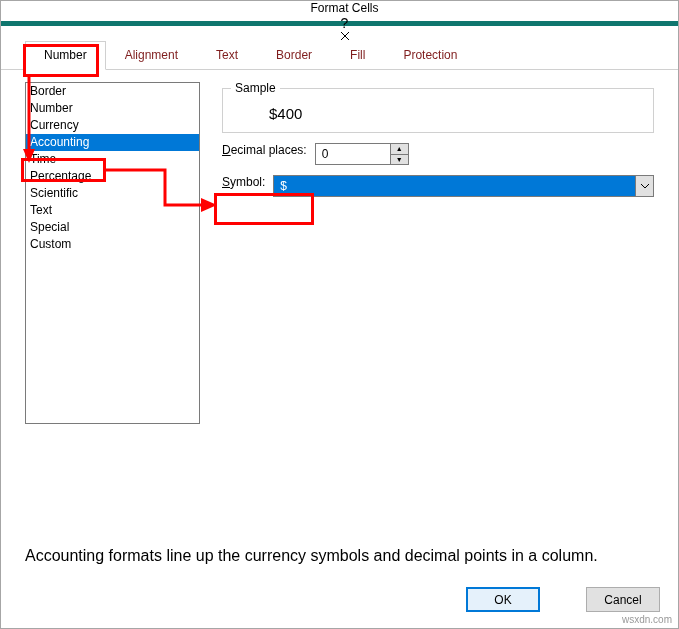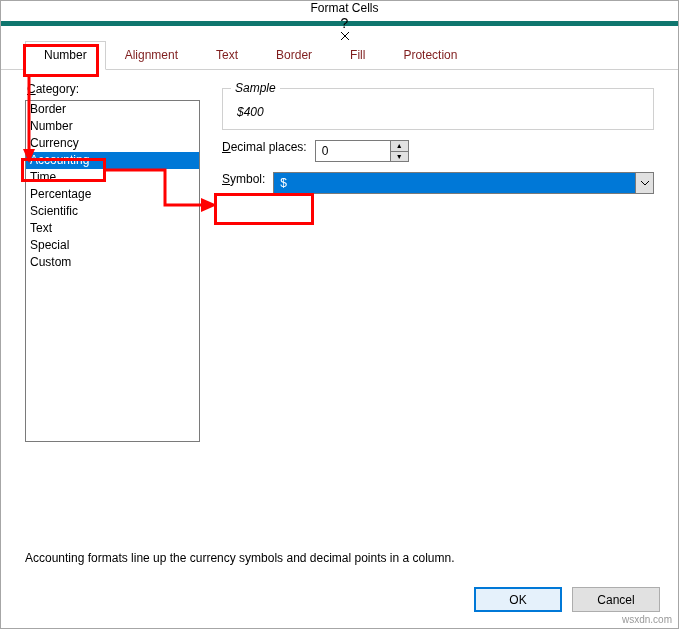--- a/index.html
+++ b/index.html
@@ -100,31 +100,30 @@
     flex: 1;
     display: flex;
     flex-direction: column;
     gap: 10px;
   }
   .sample-box {
     border: 1px solid #d0d0d0;
     position: relative;
     padding: 16px 14px 10px 14px;
     margin-top: 6px;
-    font-style: italic;
   }
   .sample-legend {
     position: absolute;
     top: -8px;
     left: 8px;
     background: #fff;
     padding: 0 4px;
     font-size: 12px;
   }
-  .sample-val { font-size: 12px; }
+  .sample-val { font-size: 15px; margin-left: 32px; }
   .field-row {
     display: flex;
     align-items: flex-start;
     gap: 8px;
   }
   .field-label {
     white-space: nowrap;
   }
   .spinner {
     display: flex;
@@ -170,35 +169,35 @@
   }
   .combo-btn {
     width: 18px;
     background: #e1e1e1;
     border-left: 1px solid #7a7a7a;
     display:flex; align-items:center; justify-content:center;
     font-size: 8px;
   }
   .description {
     margin-top: 26px;
-    font-size: 12px;
+    font-size: 16px;
   }
   .footer {
     display: flex;
     justify-content: flex-end;
     gap: 10px;
     padding: 12px 18px 16px 0;
   }
   .btn {
-    width: 88px;
+    width: 74px;
     height: 25px;
     border: 1px solid #adadad;
     background: #e1e1e1;
     font-size: 12px;
-    display:flex; align-items:center; justify-content:center;
+    display:flex; align-items:center; justify-content:center;margin-left:36px;
   }
   .btn.primary {
     border: 2px solid #0078d7;
     background: #e5f1fb;
   }
   
   .anno {
     position: absolute;
     border: 3px solid #ff0000;
     pointer-events: none;
@@ -231,21 +230,20 @@
     <div class="tab">Text</div>
     <div class="tab">Border</div>
     <div class="tab">Fill</div>
     <div class="tab">Protection</div>
   </div>
 
   <div class="content">
     <div class="top-row">
 
       <div class="left-col">
-        <div class="label"><span class="underline">C</span><span>ategory:</span></div>
         <div class="listbox" id="category-list">
             <div class="list-item">Border</div>
             <div class="list-item">Number</div>
             <div class="list-item">Currency</div>
             <div class="list-item selected">Accounting</div>
             <div class="list-item">Time</div>
             <div class="list-item">Percentage</div>
             <div class="list-item">Scientific</div>
             <div class="list-item">Text</div>
             <div class="list-item">Special</div>

